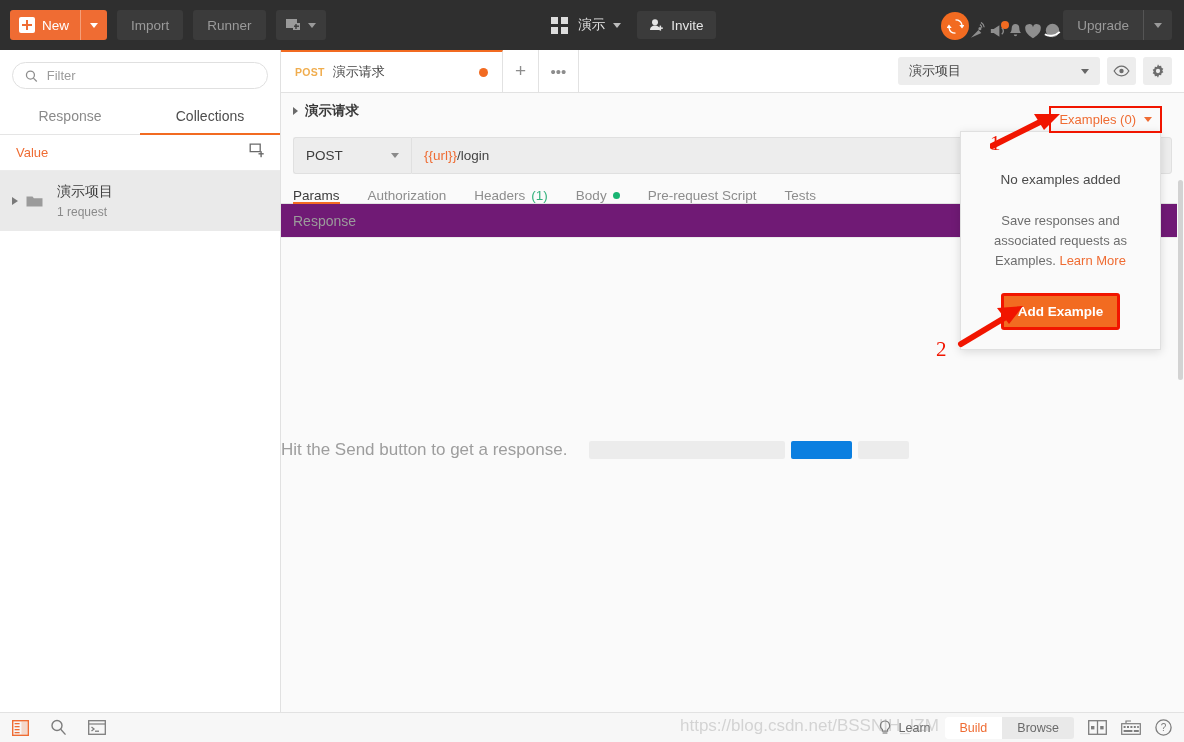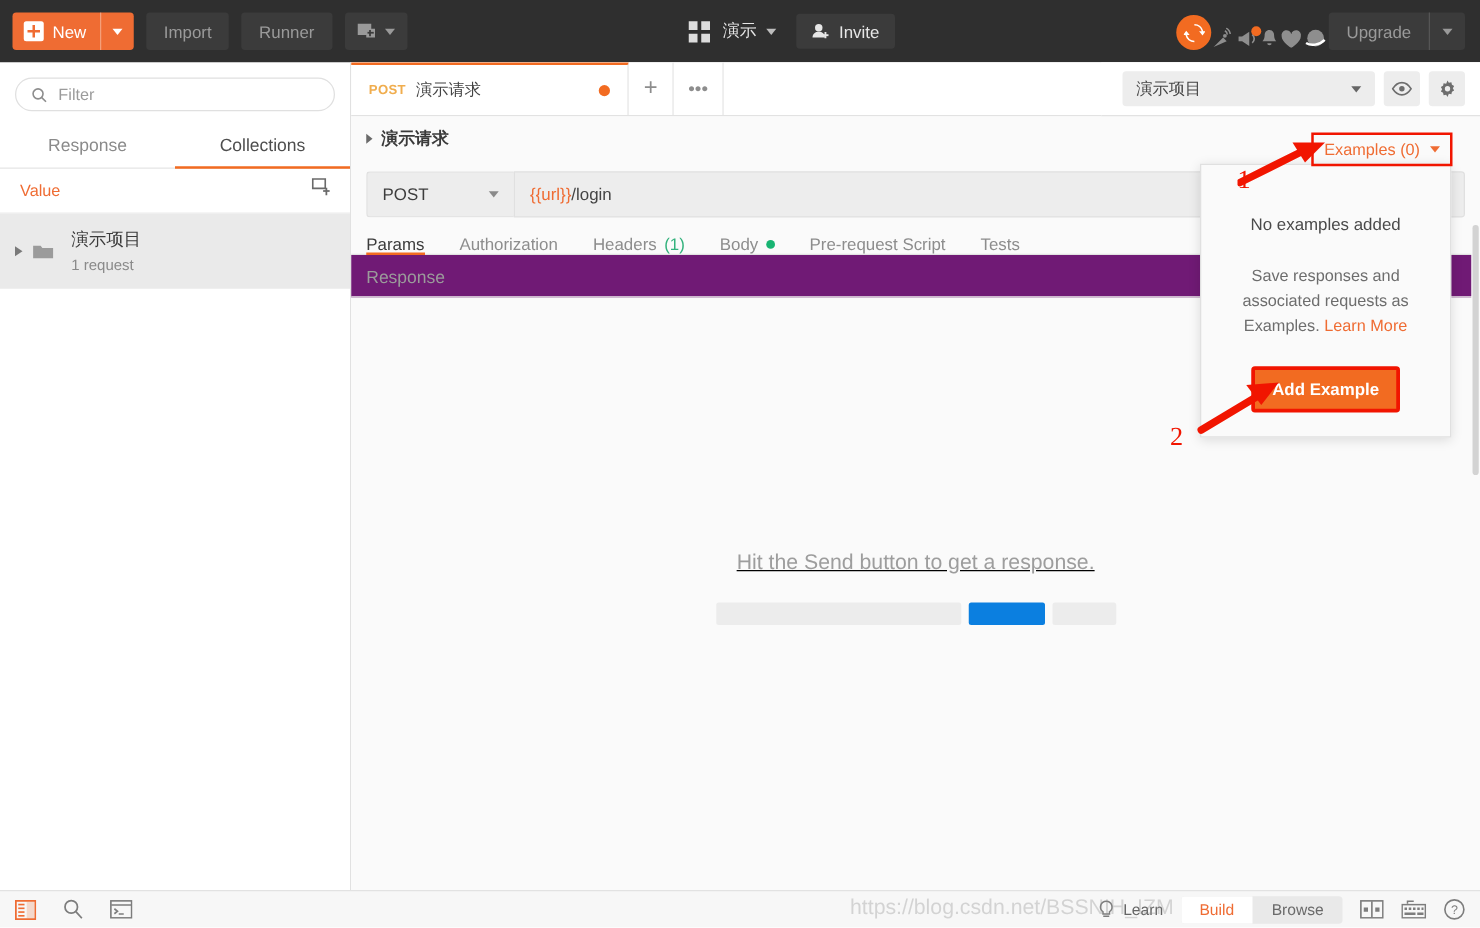--- a/index.html
+++ b/index.html
@@ -214,21 +214,21 @@
   .c-val { width: 277px; }
   .c-desc { flex: 1; }
 
   .resp-label {
     height: 34px; display: flex; align-items: center; padding-left: 12px;
     font-size: 14px; color: #9b9b9b; background: #701a75; border-bottom: 1px solid #ececec;
   }
 
   .empty-state {
     position: absolute; left: 0; right: 0; top: 390px;
-    display: flex; flex-direction: column; align-items: center; gap: 22px; text-decoration: underline;
+    display: flex; flex-direction: row; align-items: center; gap: 22px;
   }
   .empty-text { font-size: 17px; color: #9d9d9d; }
   .empty-bars { display: flex; gap: 6px; }
   .bar-grey { height: 18px; background: #ececec; border-radius: 2px; }
   .bar-blue { height: 18px; background: #0b7fe0; border-radius: 2px; }
 
   
   .popover {
     position: absolute; left: 960px; top: 131px; width: 201px; height: 219px;
     background: #fafafa; border: 1px solid #e0e0e0;

